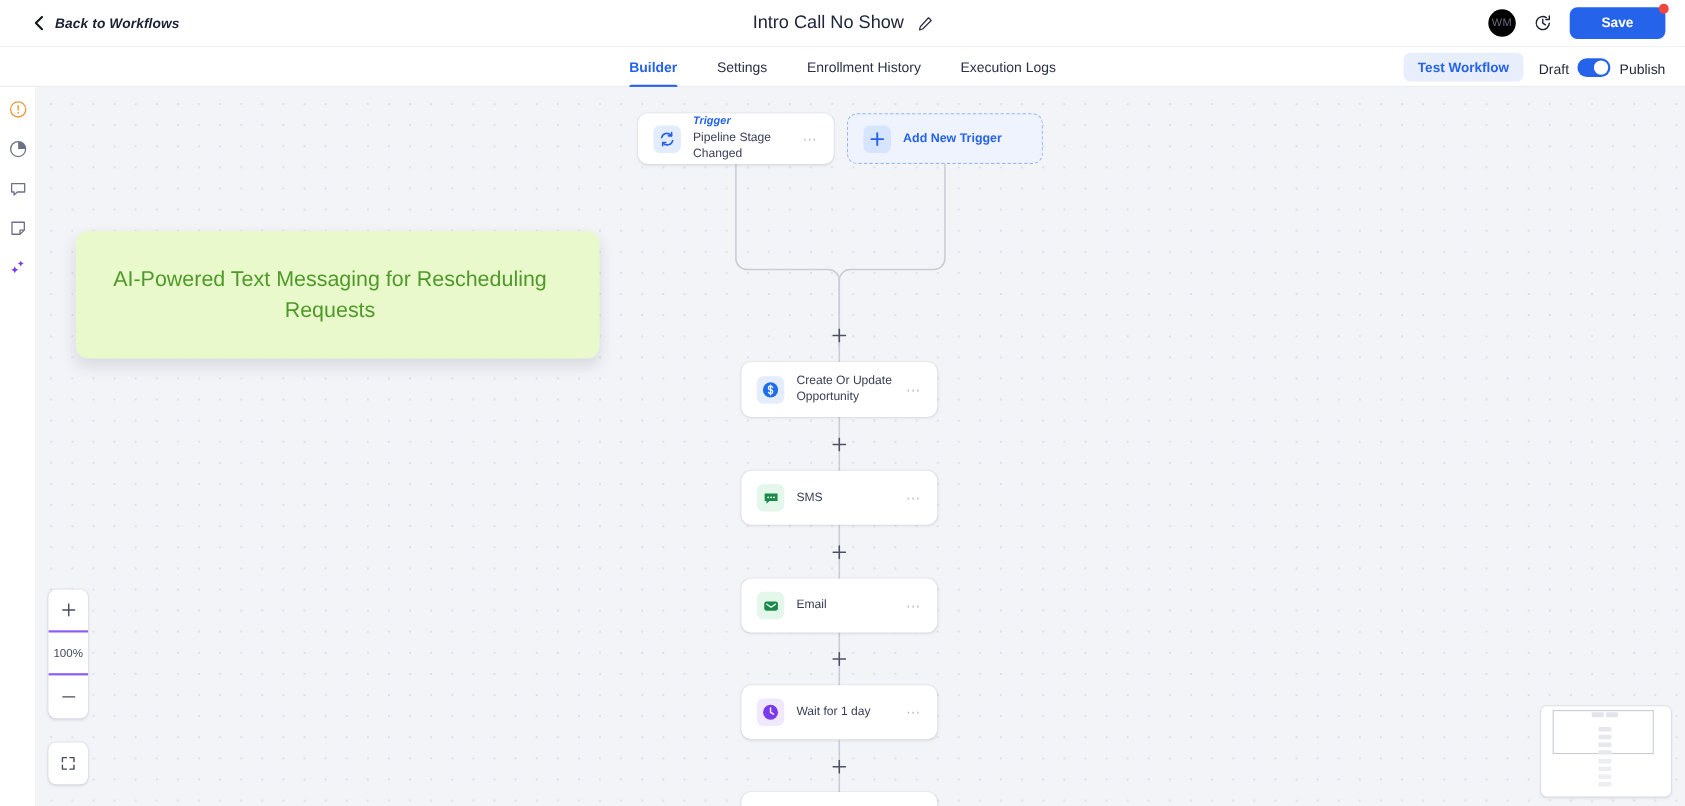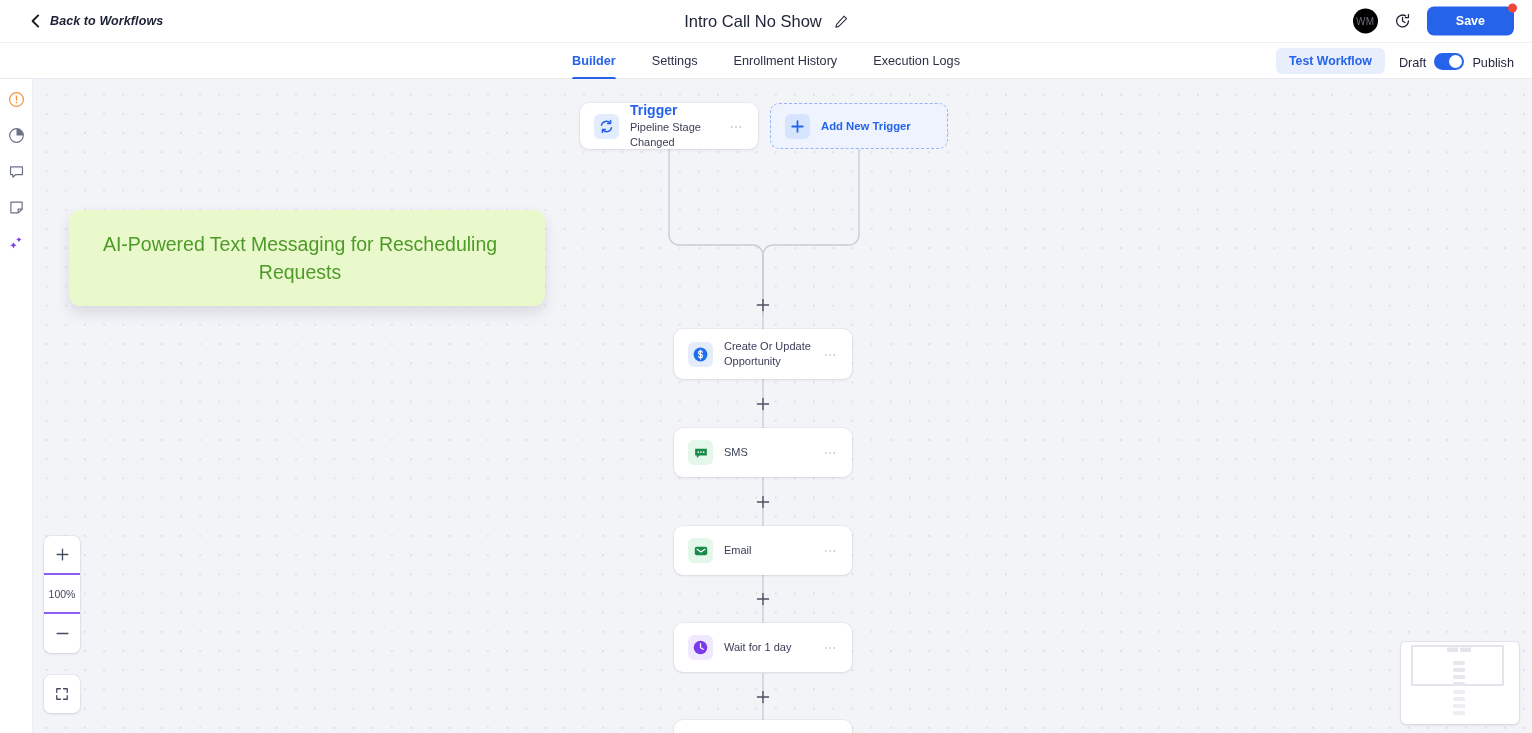--- a/index.html
+++ b/index.html
@@ -143,21 +143,21 @@
     display: flex; align-items: center;
     padding: 0 14px;
     cursor: pointer;
   }
   .node-ico {
     width: 25px; height: 25px; border-radius: 6px;
     display: flex; align-items: center; justify-content: center;
     flex: 0 0 auto;
   }
   .node-text { margin-left: 11px; flex: 1 1 auto; min-width: 0; }
-  .node-kicker { font-size: 14px; color: #2563eb; font-weight: 600; line-height: 1.35; }
+  .node-kicker { font-size: 10px; color: #2563eb; font-weight: 600; line-height: 1.35; font-style: italic; }
   .node-label { font-size: 11px; color: #3b4058; line-height: 1.38; }
   .node-title { font-size: 11px; color: #3b4058; line-height: 1.38; }
   .dots {
     font-size: 13px; color: #b7bbc9; letter-spacing: 1.4px;
     line-height: 1; flex: 0 0 auto; cursor: pointer;
     padding-left: 6px;
   }
 
   
   .add-trigger {
@@ -353,21 +353,21 @@
 
     <div class="add-trigger" style="left:737px; top:24px; width:178px; height:46px;">
       <div class="plus-sq">
         <svg width="13" height="13" viewBox="0 0 14 14">
           <path d="M7 1.3 V12.7 M1.3 7 H12.7" stroke="#2563eb" stroke-width="1.9" stroke-linecap="round"></path>
         </svg>
       </div>
       <span class="add-trigger-label">Add New Trigger</span>
     </div>
 
-    <div class="sticky" style="left:36px; top:131px; width:476px; height:96px;padding-left:12px;">
+    <div class="sticky" style="left:36px; top:131px; width:476px; height:116px;padding-left:12px;">
       <div class="sticky-text">AI-Powered Text Messaging for Rescheduling Requests</div>
     </div>
 
     <div class="node" style="left:641px; top:250px; width:178px; height:50px;">
       <div class="node-ico" style="background:#e5edfd;">
         <svg width="17" height="17" viewBox="0 0 18 18">
           <circle cx="9" cy="9" r="7.3" fill="#1f6feb"></circle>
           <path d="M9 4.3 V13.7" stroke="#ffffff" stroke-width="1.25" stroke-linecap="round"></path>
           <path d="M11 6.6 a2 2 0 0 0-2-1.2 h-.3 a1.75 1.75 0 0 0 0 3.5 h.6 a1.75 1.75 0 0 1 0 3.5 H9 a2 2 0 0 1-2-1.2" fill="none" stroke="#ffffff" stroke-width="1.25" stroke-linecap="round" stroke-linejoin="round"></path>
         </svg>

